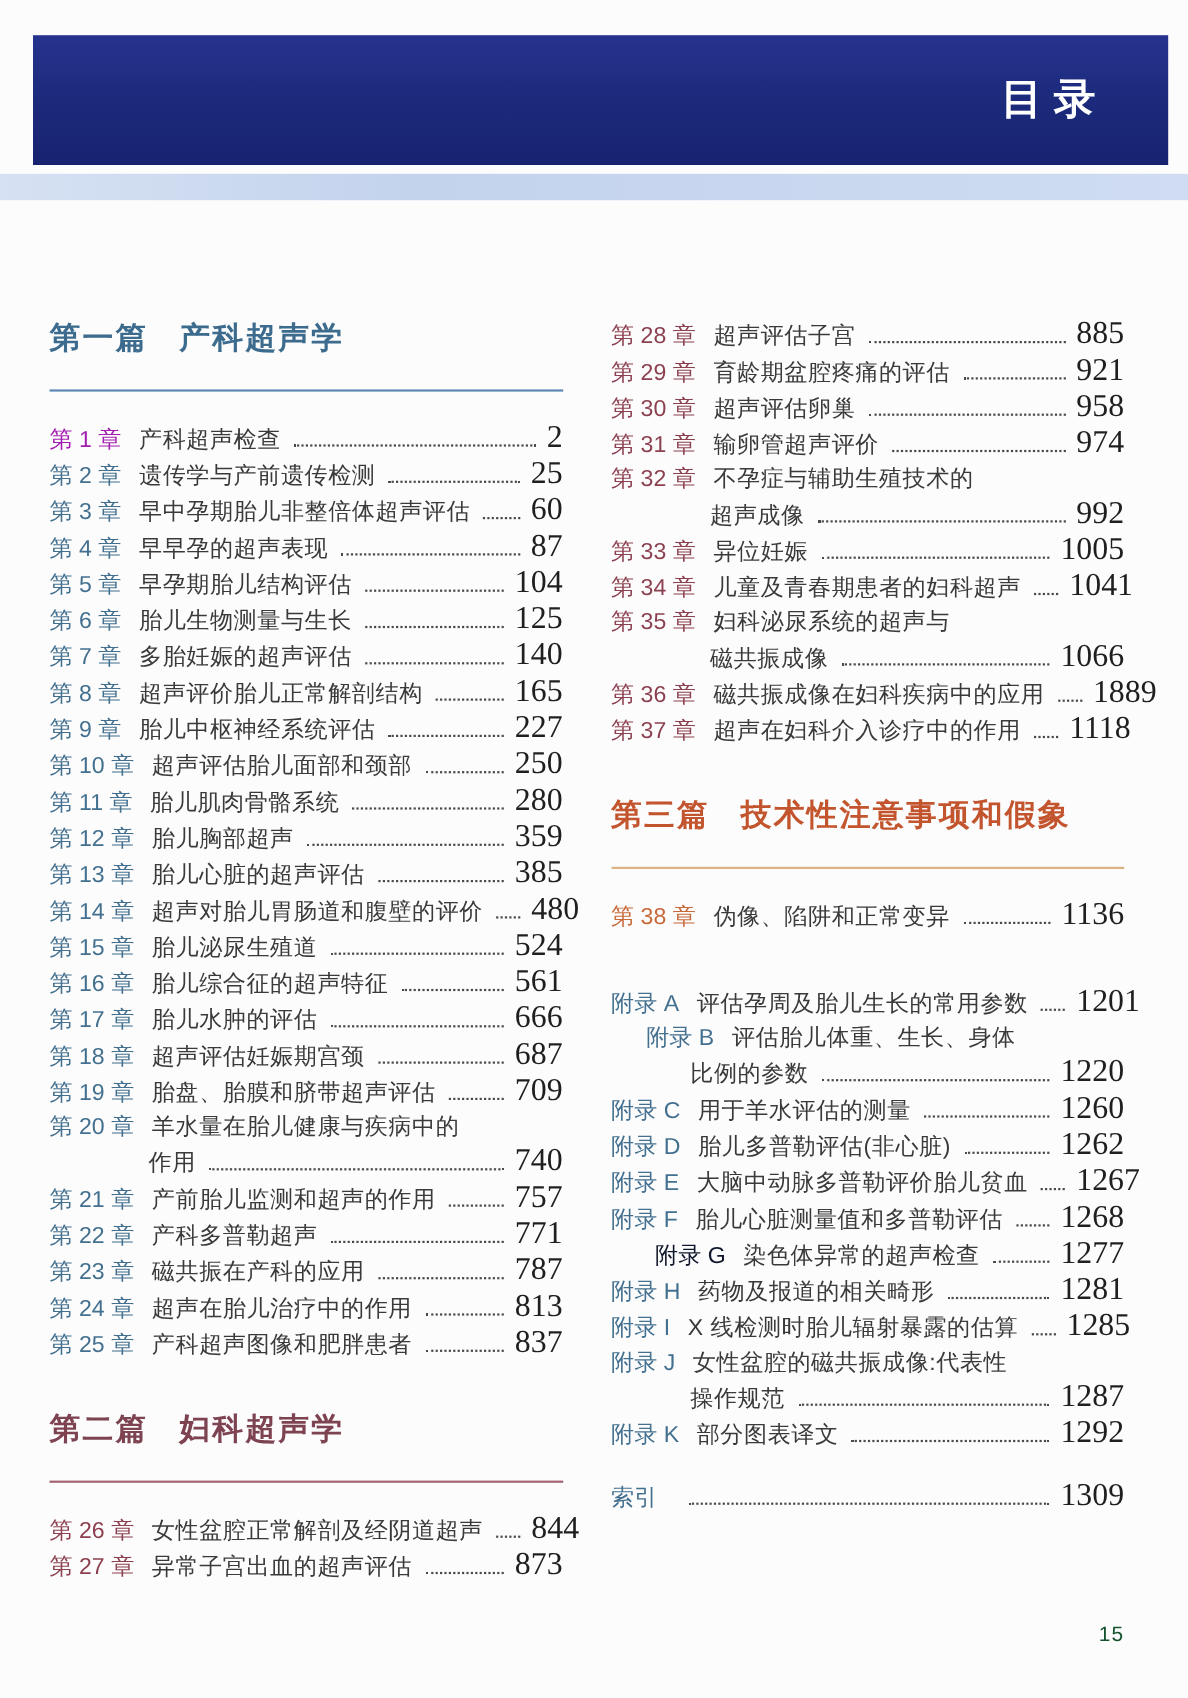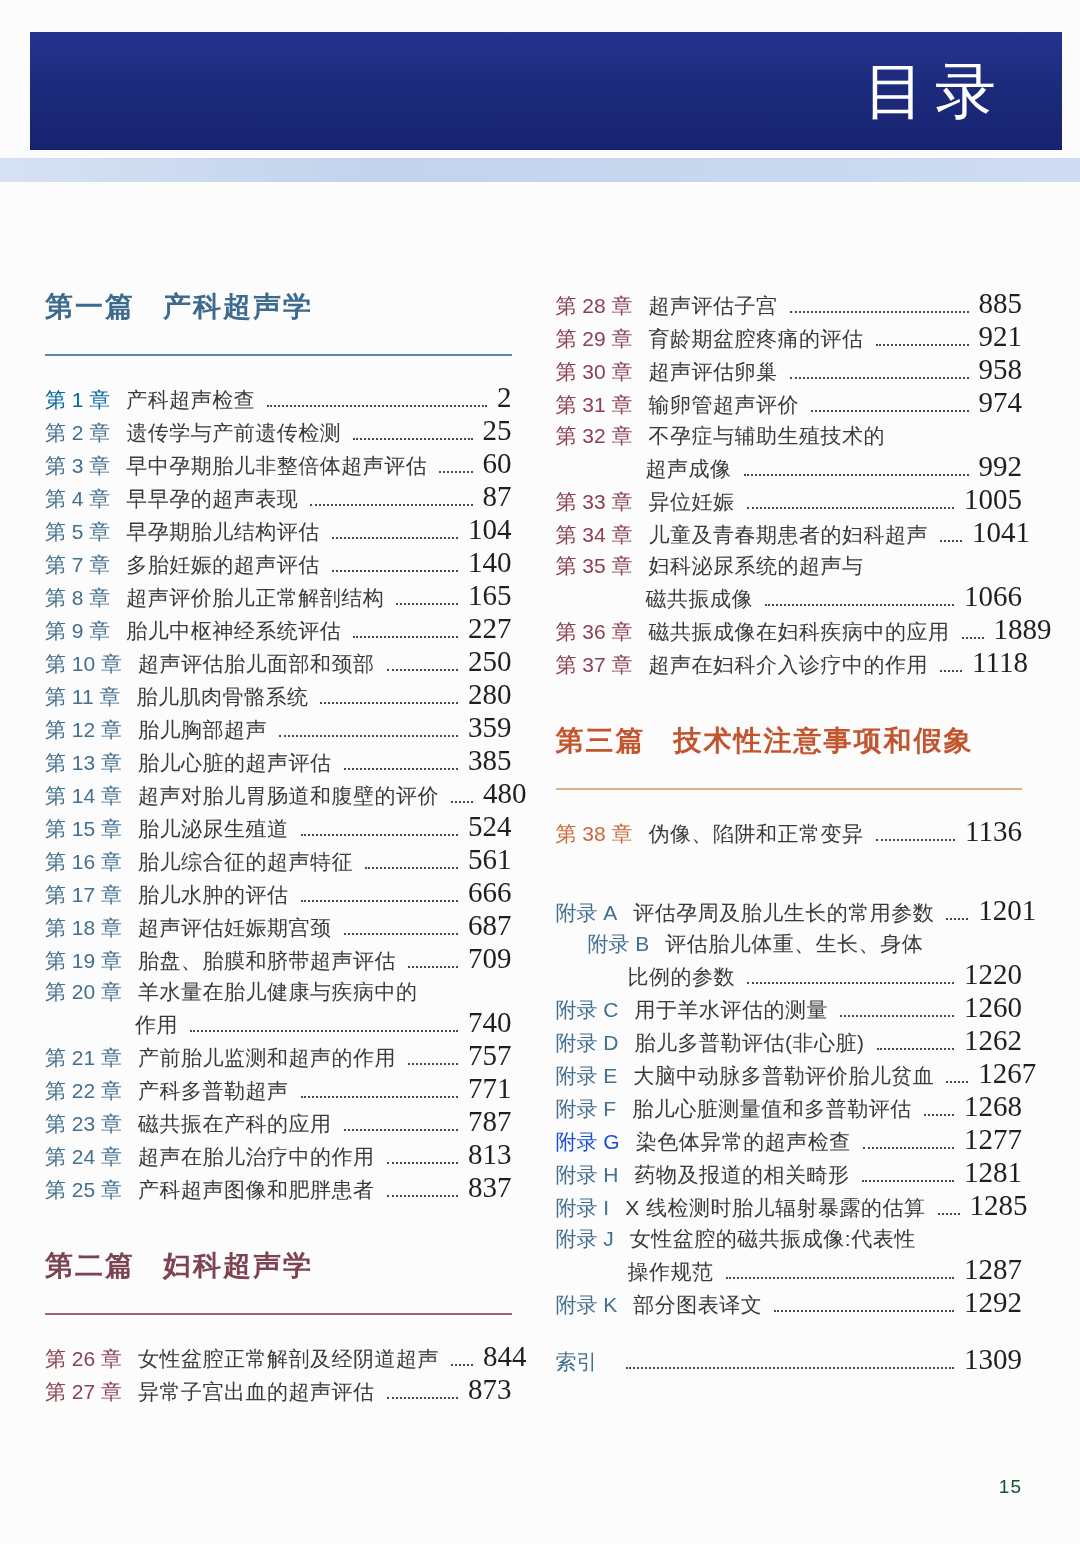--- a/index.html
+++ b/index.html
@@ -8,21 +8,21 @@
     background:#fcfcfd;
     font-family:"Liberation Sans", sans-serif;
   }
   
   .hdr{
     position:absolute;left:30px;right:18px;top:32px;height:118px;
     background:linear-gradient(180deg,#26338f 0%,#1d2b7d 45%,#172370 100%);
     display:flex;align-items:center;justify-content:flex-end;
     padding-right:56px;box-sizing:border-box;
   }
-  .hdr-title{color:#ffffff;font-size:61px;font-weight:400;letter-spacing:10px;line-height:1;}
+  .hdr-title{color:#ffffff;font-size:38px;font-weight:700;letter-spacing:10px;line-height:1;}
   .strip{
     position:absolute;left:0;right:0;top:158px;height:24px;
     background:linear-gradient(90deg,#d6e1f3 0%,#c3d3ec 35%,#c9d8ef 70%,#cfdcf1 100%);
   }
   
   .content{
     position:absolute;top:288px;left:45px;right:58px;
     display:flex;gap:44px;align-items:flex-start;
   }
   .col{flex:1;min-width:0;}
@@ -62,21 +62,21 @@
 
 <div class="hdr">
   <span class="hdr-title">目录</span>
 </div>
 <div class="strip"></div>
 
 <div class="content">
   <div class="col">
       <div class="sec" style="border-bottom-color: rgb(93, 136, 181);"><span class="num" style="color: rgb(60, 107, 142);">第一篇</span><span class="name" style="color: rgb(60, 107, 142);">产科超声学</span></div>
       <div class="row">
-        <span class="lbl" style="color: #0369a1;">第 1 章</span>
+        <span class="lbl" style="color: #a21caf;">第 1 章</span>
         <span class="t">产科超声检查</span>
         <span class="dots"></span>
         <span class="pg">2</span>
       </div>
       <div class="row">
         <span class="lbl" style="color: rgb(68, 112, 143);">第 2 章</span>
         <span class="t">遗传学与产前遗传检测</span>
         <span class="dots"></span>
         <span class="pg">25</span>
       </div>
@@ -92,20 +92,26 @@
         <span class="dots"></span>
         <span class="pg">87</span>
       </div>
       <div class="row">
         <span class="lbl" style="color: rgb(68, 112, 143);">第 5 章</span>
         <span class="t">早孕期胎儿结构评估</span>
         <span class="dots"></span>
         <span class="pg">104</span>
       </div>
       <div class="row">
+        <span class="lbl" style="color: rgb(68, 112, 143);">第 6 章</span>
+        <span class="t">胎儿生物测量与生长</span>
+        <span class="dots"></span>
+        <span class="pg">125</span>
+      </div>
+      <div class="row">
         <span class="lbl" style="color: rgb(68, 112, 143);">第 7 章</span>
         <span class="t">多胎妊娠的超声评估</span>
         <span class="dots"></span>
         <span class="pg">140</span>
       </div>
       <div class="row">
         <span class="lbl" style="color: rgb(68, 112, 143);">第 8 章</span>
         <span class="t">超声评价胎儿正常解剖结构</span>
         <span class="dots"></span>
         <span class="pg">165</span>
@@ -341,21 +347,21 @@
         <span class="dots"></span>
         <span class="pg">1267</span>
       </div>
       <div class="row">
         <span class="lbl" style="color: rgb(68, 112, 143);">附录 F</span>
         <span class="t">胎儿心脏测量值和多普勒评估</span>
         <span class="dots"></span>
         <span class="pg">1268</span>
       </div>
       <div class="row">
-        <span class="lbl" style="color: #1d4ed8;">附录 G</span>
+        <span class="lbl" style="color: #0f172a; margin-left: 40px;">附录 G</span>
         <span class="t">染色体异常的超声检查</span>
         <span class="dots"></span>
         <span class="pg">1277</span>
       </div>
       <div class="row">
         <span class="lbl" style="color: rgb(68, 112, 143);">附录 H</span>
         <span class="t">药物及报道的相关畸形</span>
         <span class="dots"></span>
         <span class="pg">1281</span>
       </div>

